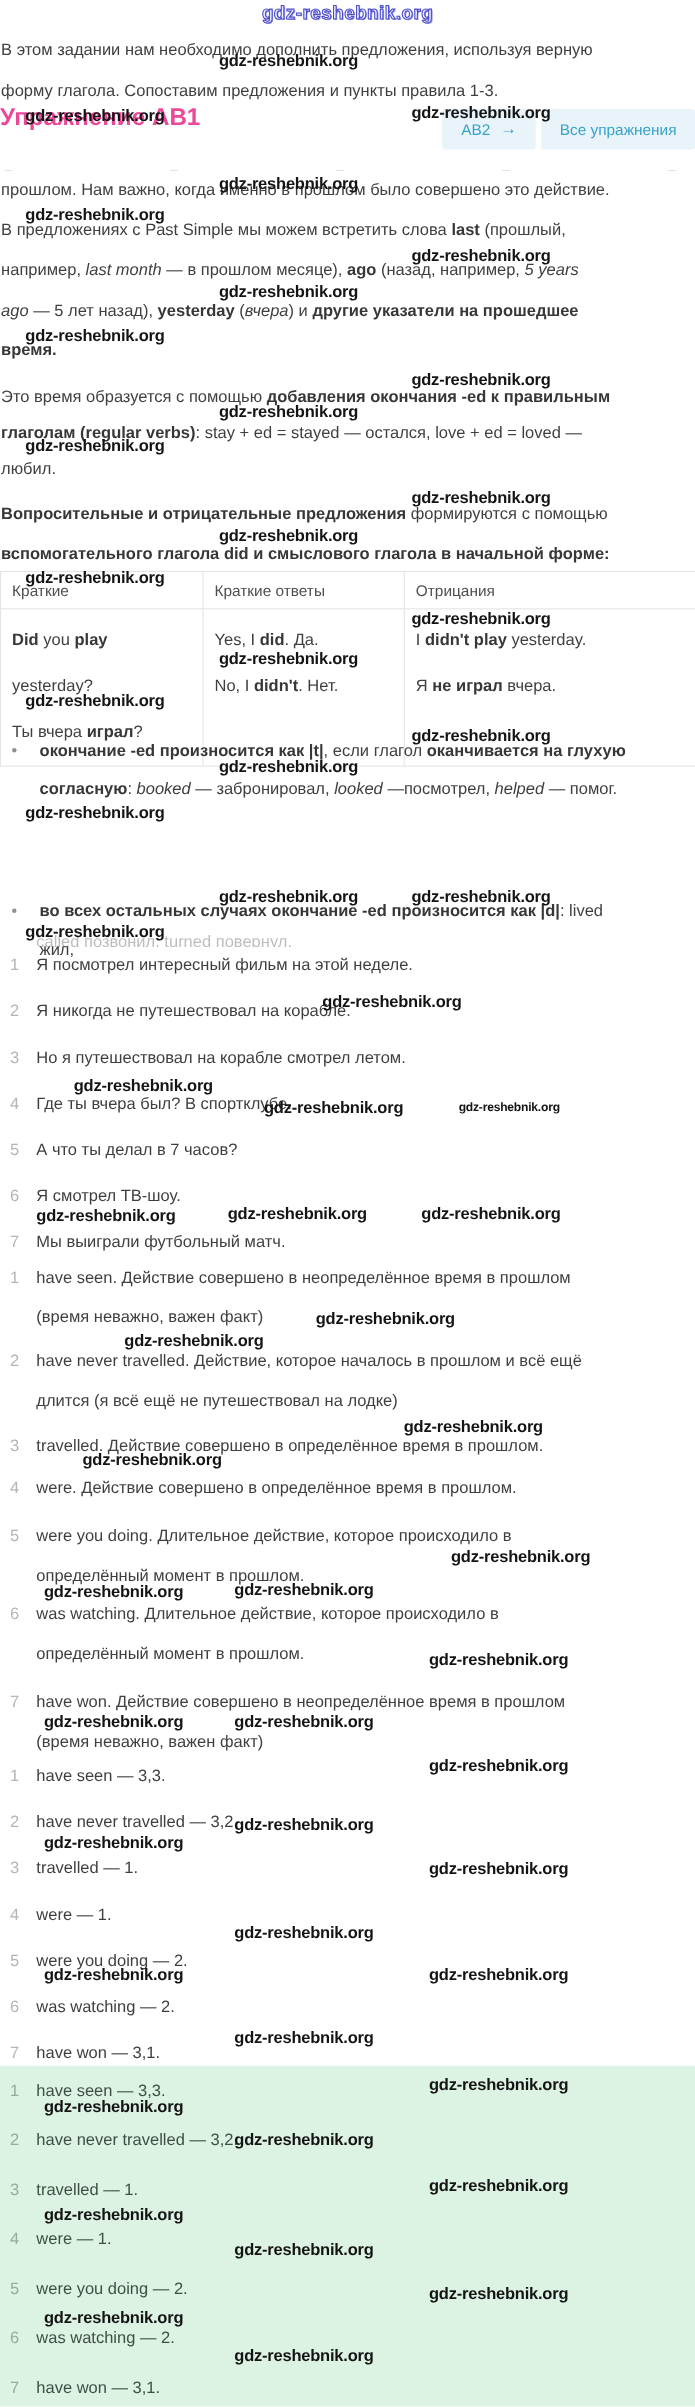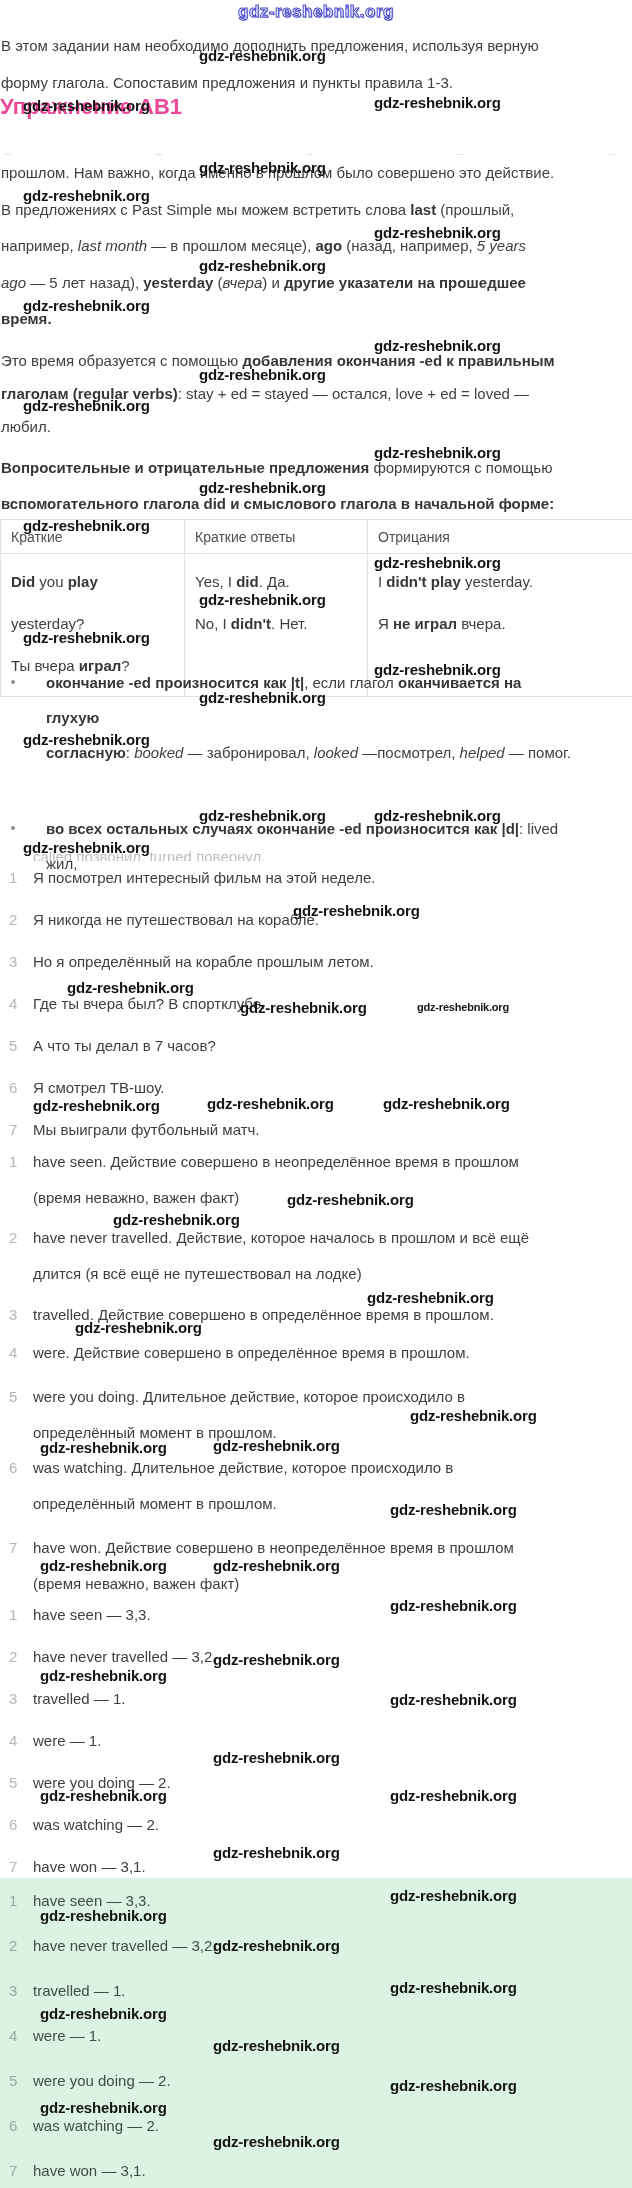--- a/index.html
+++ b/index.html
@@ -37,21 +37,21 @@
   b{font-weight:700;color:#373737;}
 
   
   .rule-table{position:absolute;top:519px;left:0;width:631px;border-collapse:collapse;table-layout:fixed;}
   .rule-table th,.rule-table td{border:1px solid #e4e4e4;text-align:left;}
   .rule-table th{height:33px;font-size:14px;font-weight:400;color:#4f4f4f;padding:0 10px;vertical-align:middle;}
   .rule-table td{font-size:15px;line-height:42px;padding:7px 10px 9px;vertical-align:top;}
   .col1{width:163px;} .col2{width:162px;} .col3{width:306px;}
 
   
-  .bullet{position:absolute;left:0;width:575px;padding-left:46px;box-sizing:border-box;
+  .bullet{position:absolute;left:0;width:575px;padding-left:36px;box-sizing:border-box;
           font-size:15px;line-height:35px;}
   .bullet::before{content:"";position:absolute;left:11px;top:15px;width:4px;height:4px;border-radius:50%;background:#8f8f8f;}
   #b1{top:665px;} #b2{top:735px;} #b3{top:811px;}
 
   
   .list{position:absolute;left:0;width:632px;}
   .item{position:relative;padding-left:33px;box-sizing:border-box;font-size:15px;}
   .item .num{position:absolute;left:9px;top:0;color:#b5b5b5;line-height:inherit;}
   #sentences{top:857px;} #sentences .item{line-height:42px;height:42px;}
   #expls{top:1144px;} #expls .item{line-height:36px;}
@@ -131,20 +131,27 @@
       <span class="wm" style="left: 40px; top: 2005px;">gdz-reshebnik.org</span>
       <span class="wm" style="left: 213px; top: 2037px;">gdz-reshebnik.org</span>
       <span class="wm" style="left: 390px; top: 2077px;">gdz-reshebnik.org</span>
       <span class="wm" style="left: 40px; top: 2099px;">gdz-reshebnik.org</span>
       <span class="wm" style="left: 213px; top: 2133px;">gdz-reshebnik.org</span>
     </div>
 
   <p class="intro">В этом задании нам необходимо дополнить предложения, используя верную<br>форму глагола. Сопоставим предложения и пункты правила 1-3.</p>
 
   <h1 class="title">Упражнение AB1</h1>
+  <div class="btns">
+    <button class="btn">
+      <span>AB2</span>
+      <span class="arrow">→</span>
+    </button>
+    <button class="btn">Все упражнения</button>
+  </div>
 
   <div class="faint-line">– – – – –</div>
 
   <p class="para" id="para-past">прошлом. Нам важно, когда именно в прошлом было совершено это действие.<br>В предложениях с Past Simple мы можем встретить слова <b>last</b> (прошлый,<br>например, <i>last month</i> — в прошлом месяце), <b>ago</b> (назад, например, <i>5 years</i><br><i>ago</i> — 5 лет назад), <b>yesterday</b> (<i>вчера</i>) и <b>другие указатели на прошедшее</b><br><b>время.</b></p>
   <p class="para" id="para-quest"><b>Вопросительные и отрицательные предложения</b> формируются с помощью<br><b>вспомогательного глагола did и смыслового глагола в начальной форме:</b></p>
   <p class="para" id="para-form">Это время образуется с помощью <b>добавления окончания -ed к правильным</b><br><b>глаголам (regular verbs)</b>: stay + ed = stayed — остался, love + ed = loved —<br>любил.</p>
 
   <table class="rule-table">
     <thead>
       <tr>
@@ -173,21 +180,21 @@
         <span>Я посмотрел интересный фильм на этой неделе.</span>
       </div>
 
       <div class="item">
         <span class="num">2</span>
         <span>Я никогда не путешествовал на корабле.</span>
       </div>
 
       <div class="item">
         <span class="num">3</span>
-        <span>Но я определённый на корабле прошлым летом.</span>
+        <span>Но я путешествовал на корабле смотрел летом.</span>
       </div>
 
       <div class="item">
         <span class="num">4</span>
         <span>Где ты вчера был? В спортклубе.</span>
       </div>
 
       <div class="item">
         <span class="num">5</span>
         <span>А что ты делал в 7 часов?</span>

